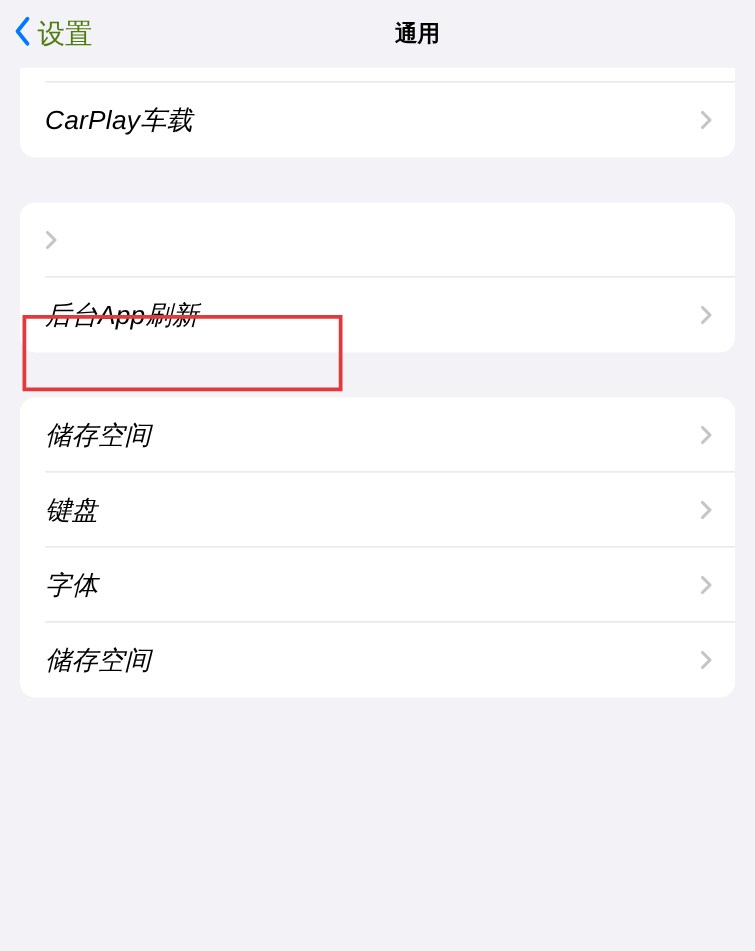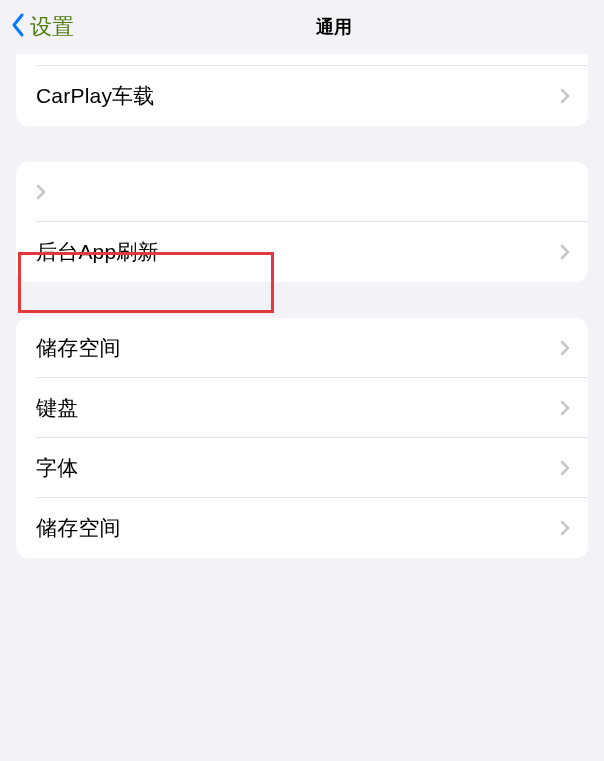--- a/index.html
+++ b/index.html
@@ -45,20 +45,21 @@
       margin-left: 32px;
     }
     .content {
       padding: 0;
     }
     .group {
       background: #fff;
       border-radius: 12px;
       margin: 0 16px 36px 16px;
       overflow: visible;
+      font-style: italic;
     }
     .group-first {
       margin-top: 0;
       border-top-left-radius: 0;
       border-top-right-radius: 0;
       margin-left: 16px;
       margin-right: 16px;
     }
     .row {
       display: flex;

